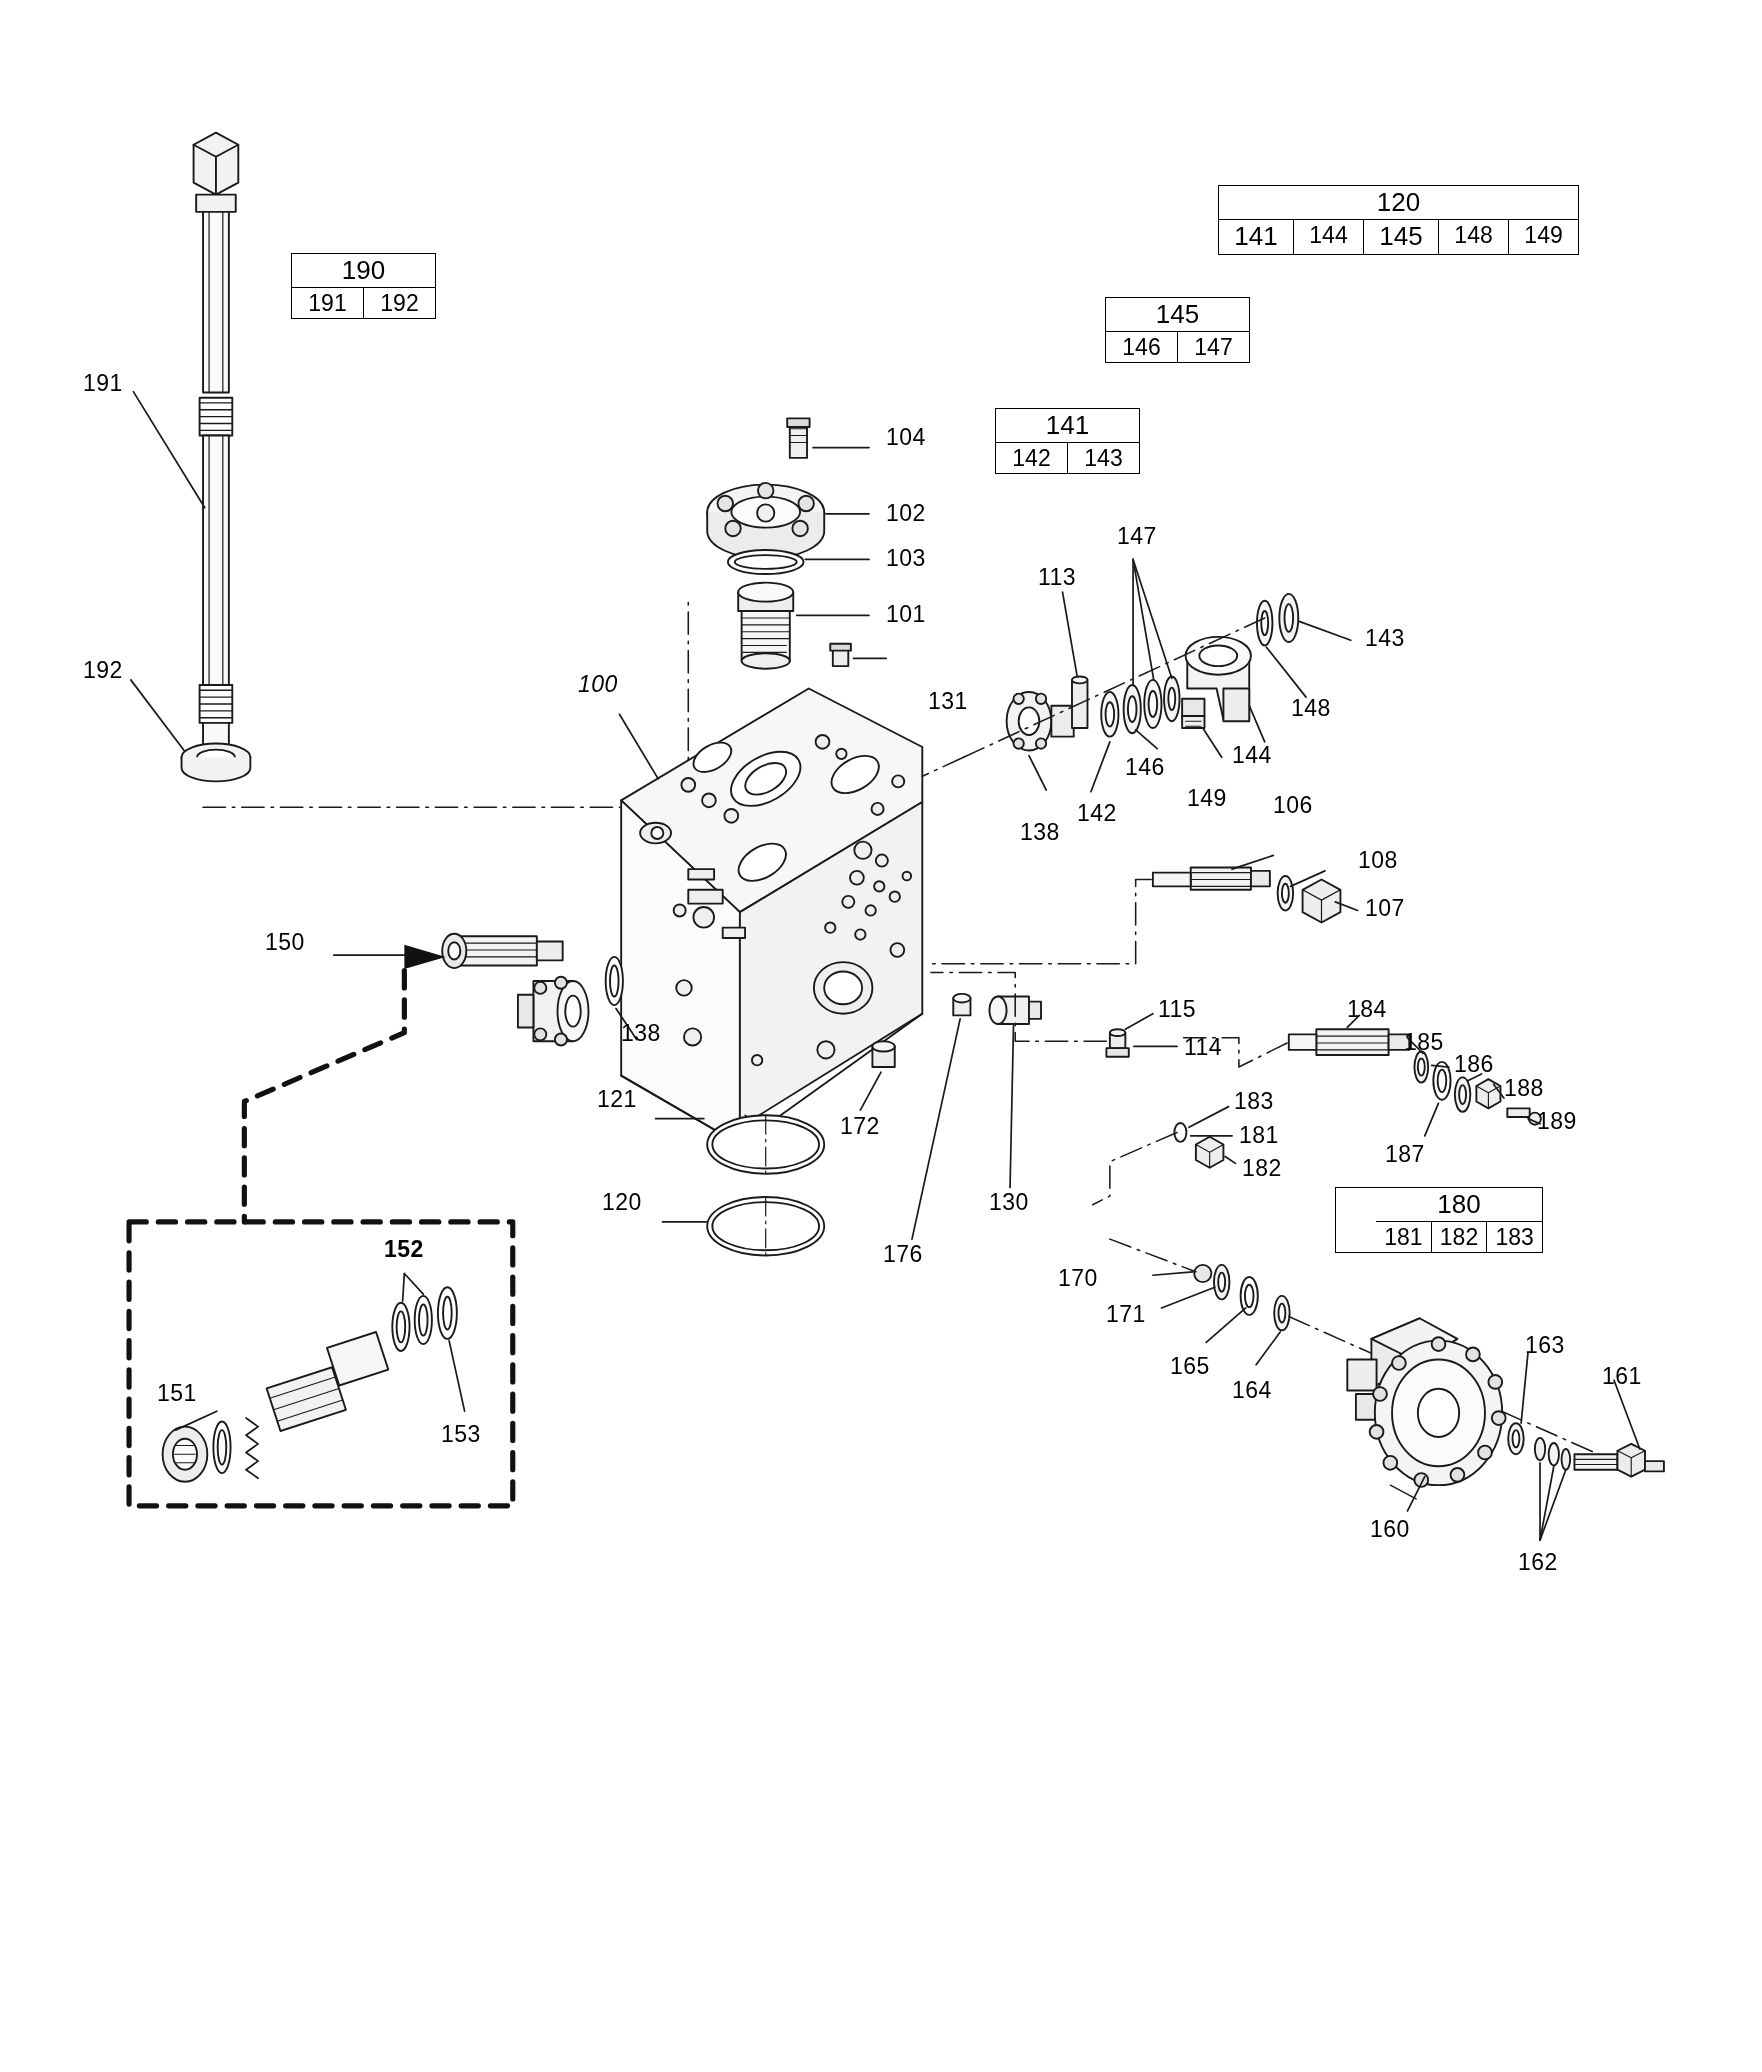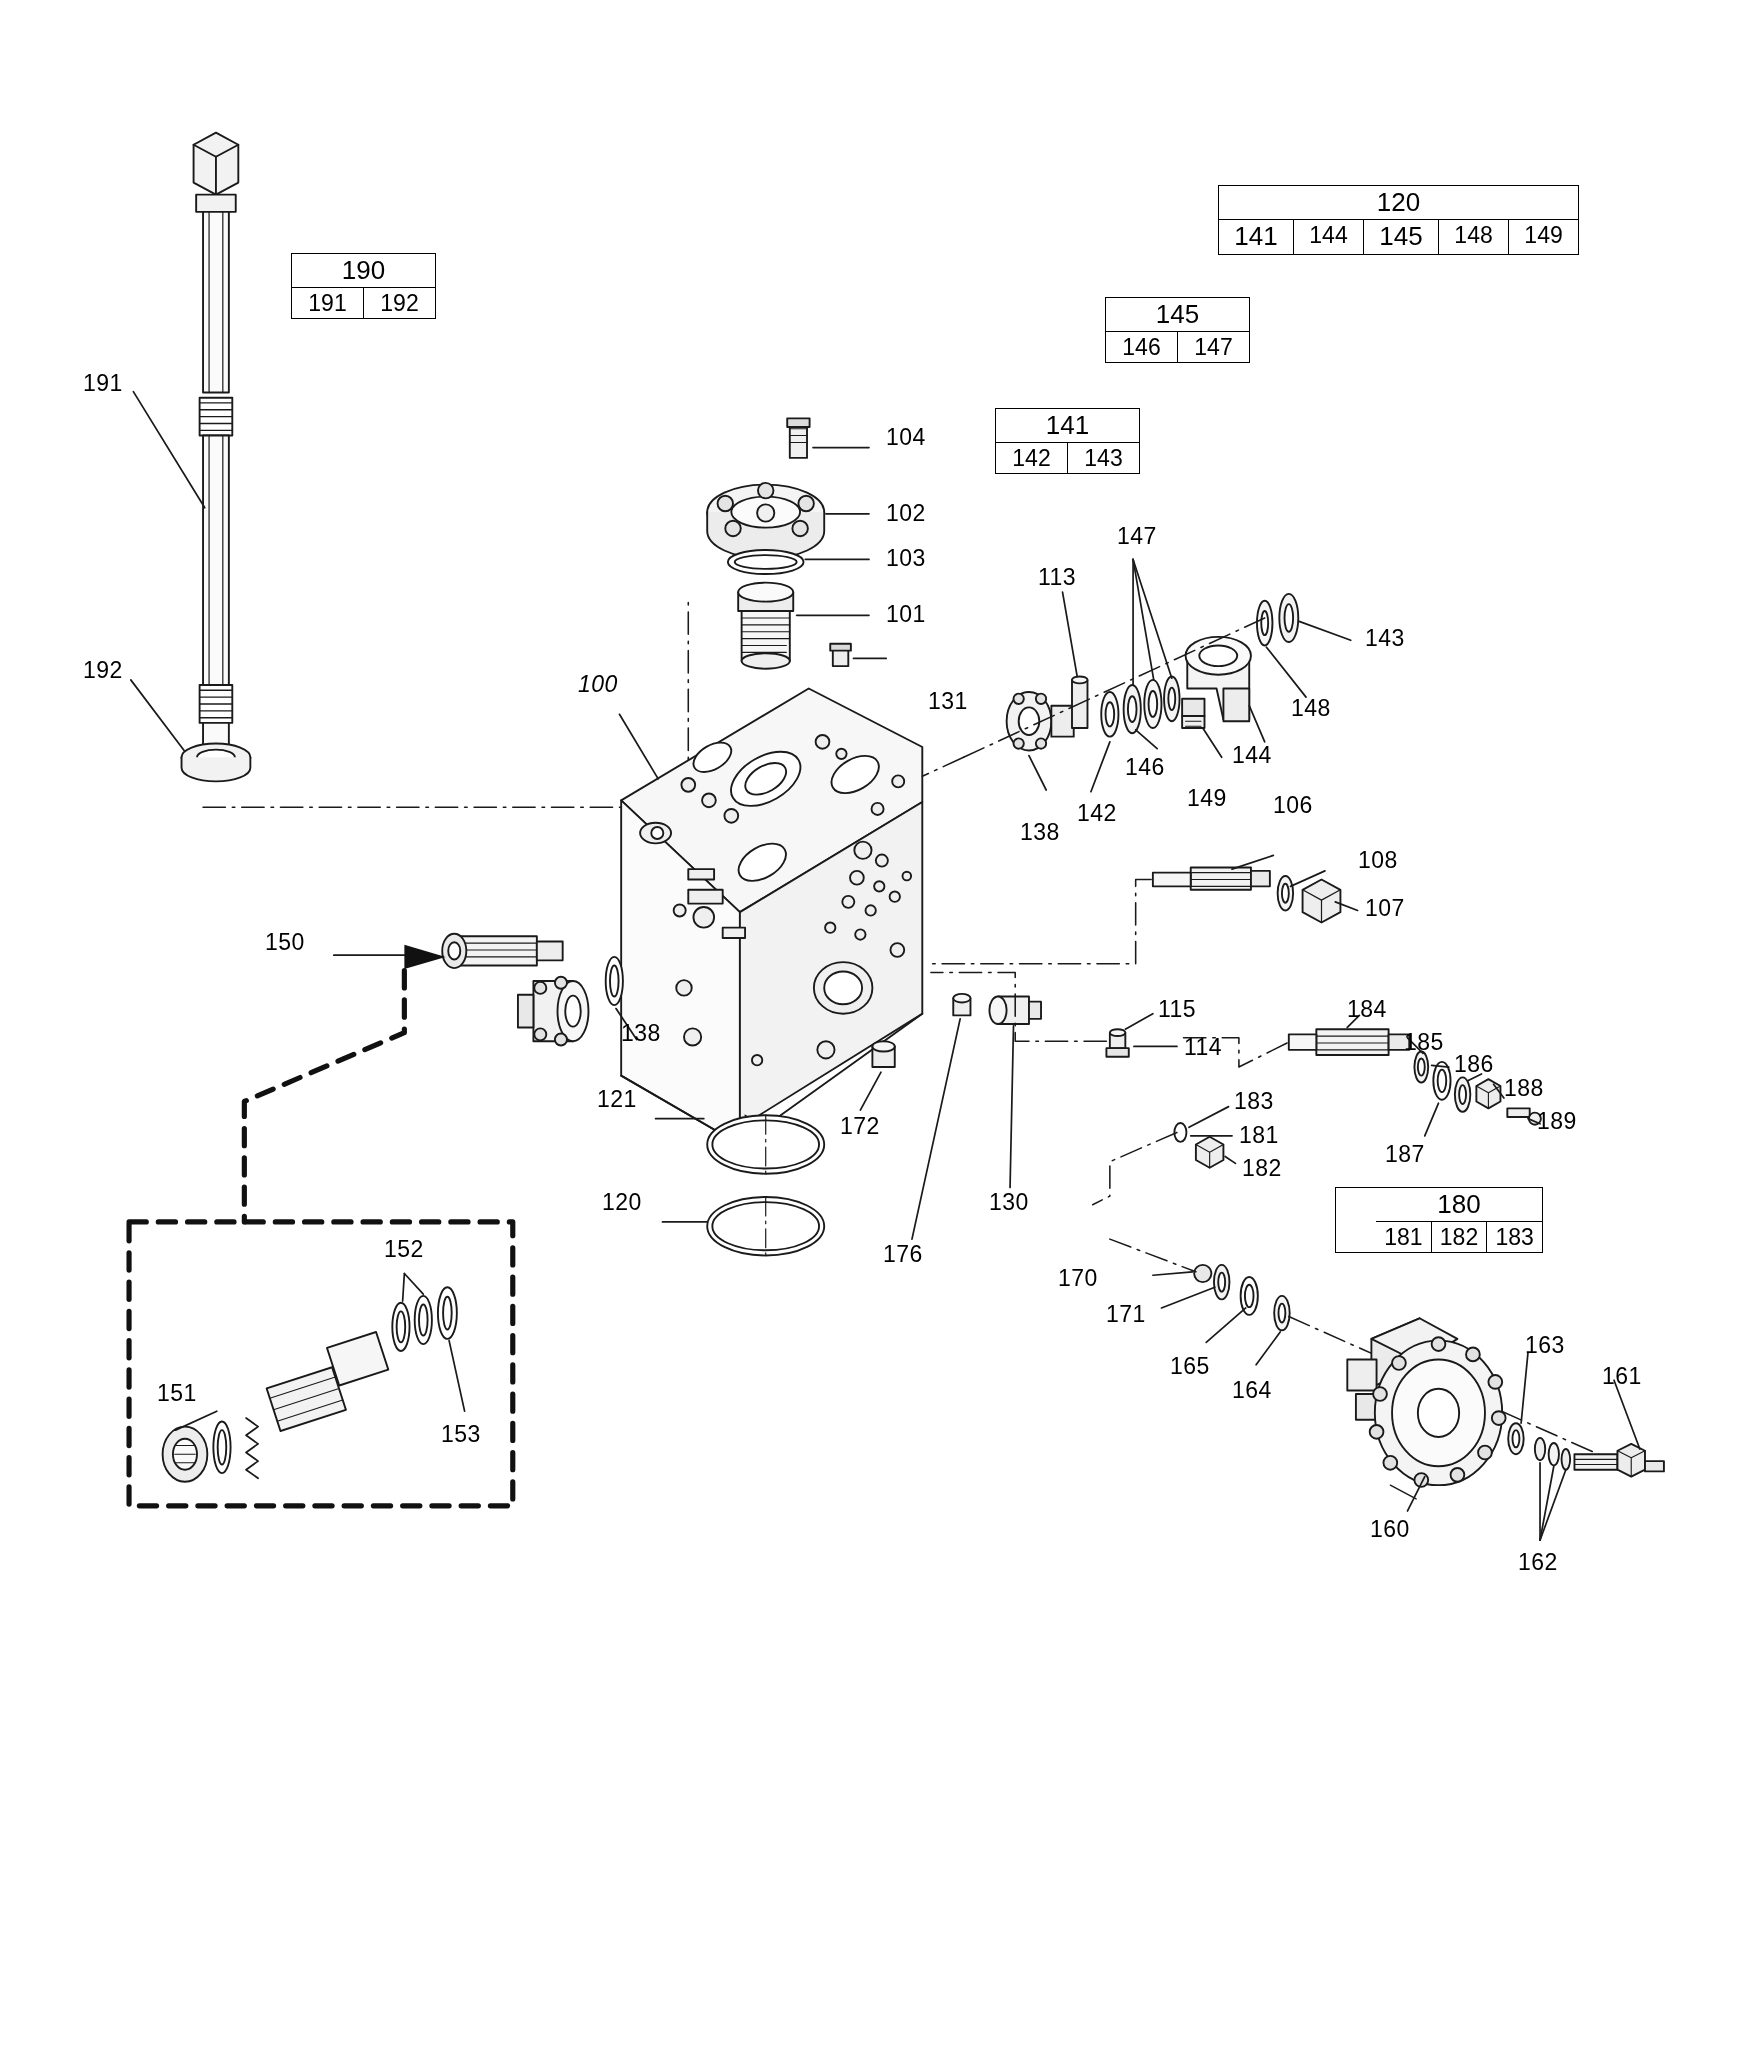--- a/index.html
+++ b/index.html
@@ -604,17 +604,17 @@
   <div class="callout" style="left:1537px;top:1108px;">189</div>
   <div class="callout" style="left:1058px;top:1265px;">170</div>
   <div class="callout" style="left:1106px;top:1301px;">171</div>
   <div class="callout" style="left:1170px;top:1353px;">165</div>
   <div class="callout" style="left:1232px;top:1377px;">164</div>
   <div class="callout" style="left:1370px;top:1516px;">160</div>
   <div class="callout" style="left:1525px;top:1332px;">163</div>
   <div class="callout" style="left:1602px;top:1363px;">161</div>
   <div class="callout" style="left:1518px;top:1549px;">162</div>
   <div class="callout" style="left:157px; top:1380px;">151</div>
-  <div class="callout" style="left:384px; top:1236px;">152</div>
+  <div class="callout" style="left:384px; top:1236px;font-weight:bold;">152</div>
   <div class="callout" style="left:441px; top:1421px;">153</div>
 
 </div>
 
 
 </body></html>

